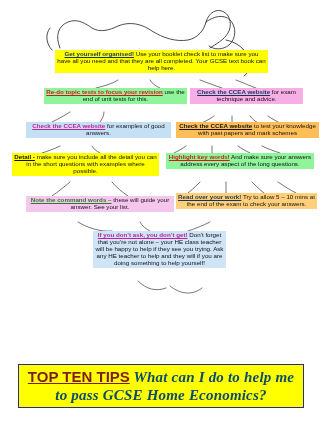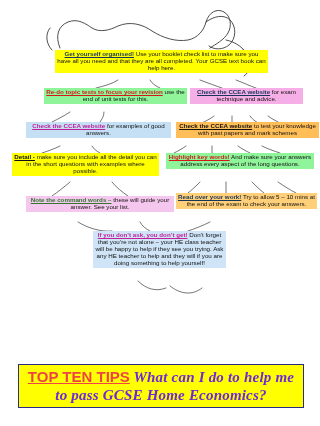--- a/index.html
+++ b/index.html
@@ -220,16 +220,16 @@
 
   <div class="box b-readover" style="background: rgb(255, 207, 122);">
     <span class="lead" style="color: rgb(23, 54, 93);">Read over your work!</span><span> Try to allow 5 – 10 mins at the end of the exam to check your answers.</span>
   </div>
 
   <div class="box b-ask" style="background: rgb(207, 228, 247);">
     <span class="lead" style="color: rgb(192, 33, 154);">If you don’t ask, you don’t get!</span><span> Don’t forget that you’re not alone – your HE class teacher will be happy to help if they see you trying. Ask any HE teacher to help and they will if you are doing something to help yourself!</span>
   </div>
 
   <div class="title-banner" style="background: rgb(255, 255, 0); border-color: rgb(43, 43, 134);">
-    <div class="title-text"><span class="kw" style="color: #ef4444; text-decoration: underline;">TOP TEN TIPS</span> <span style="color: #6d28d9;">What can I do to help me to pass GCSE Home Economics?</span></div>
+    <div class="title-text"><span class="kw" style="color: #7f1d1d; text-decoration: underline;">TOP TEN TIPS</span> <span style="color: #0c4a6e;">What can I do to help me to pass GCSE Home Economics?</span></div>
   </div>
 
 </div>
 
 </body></html>

